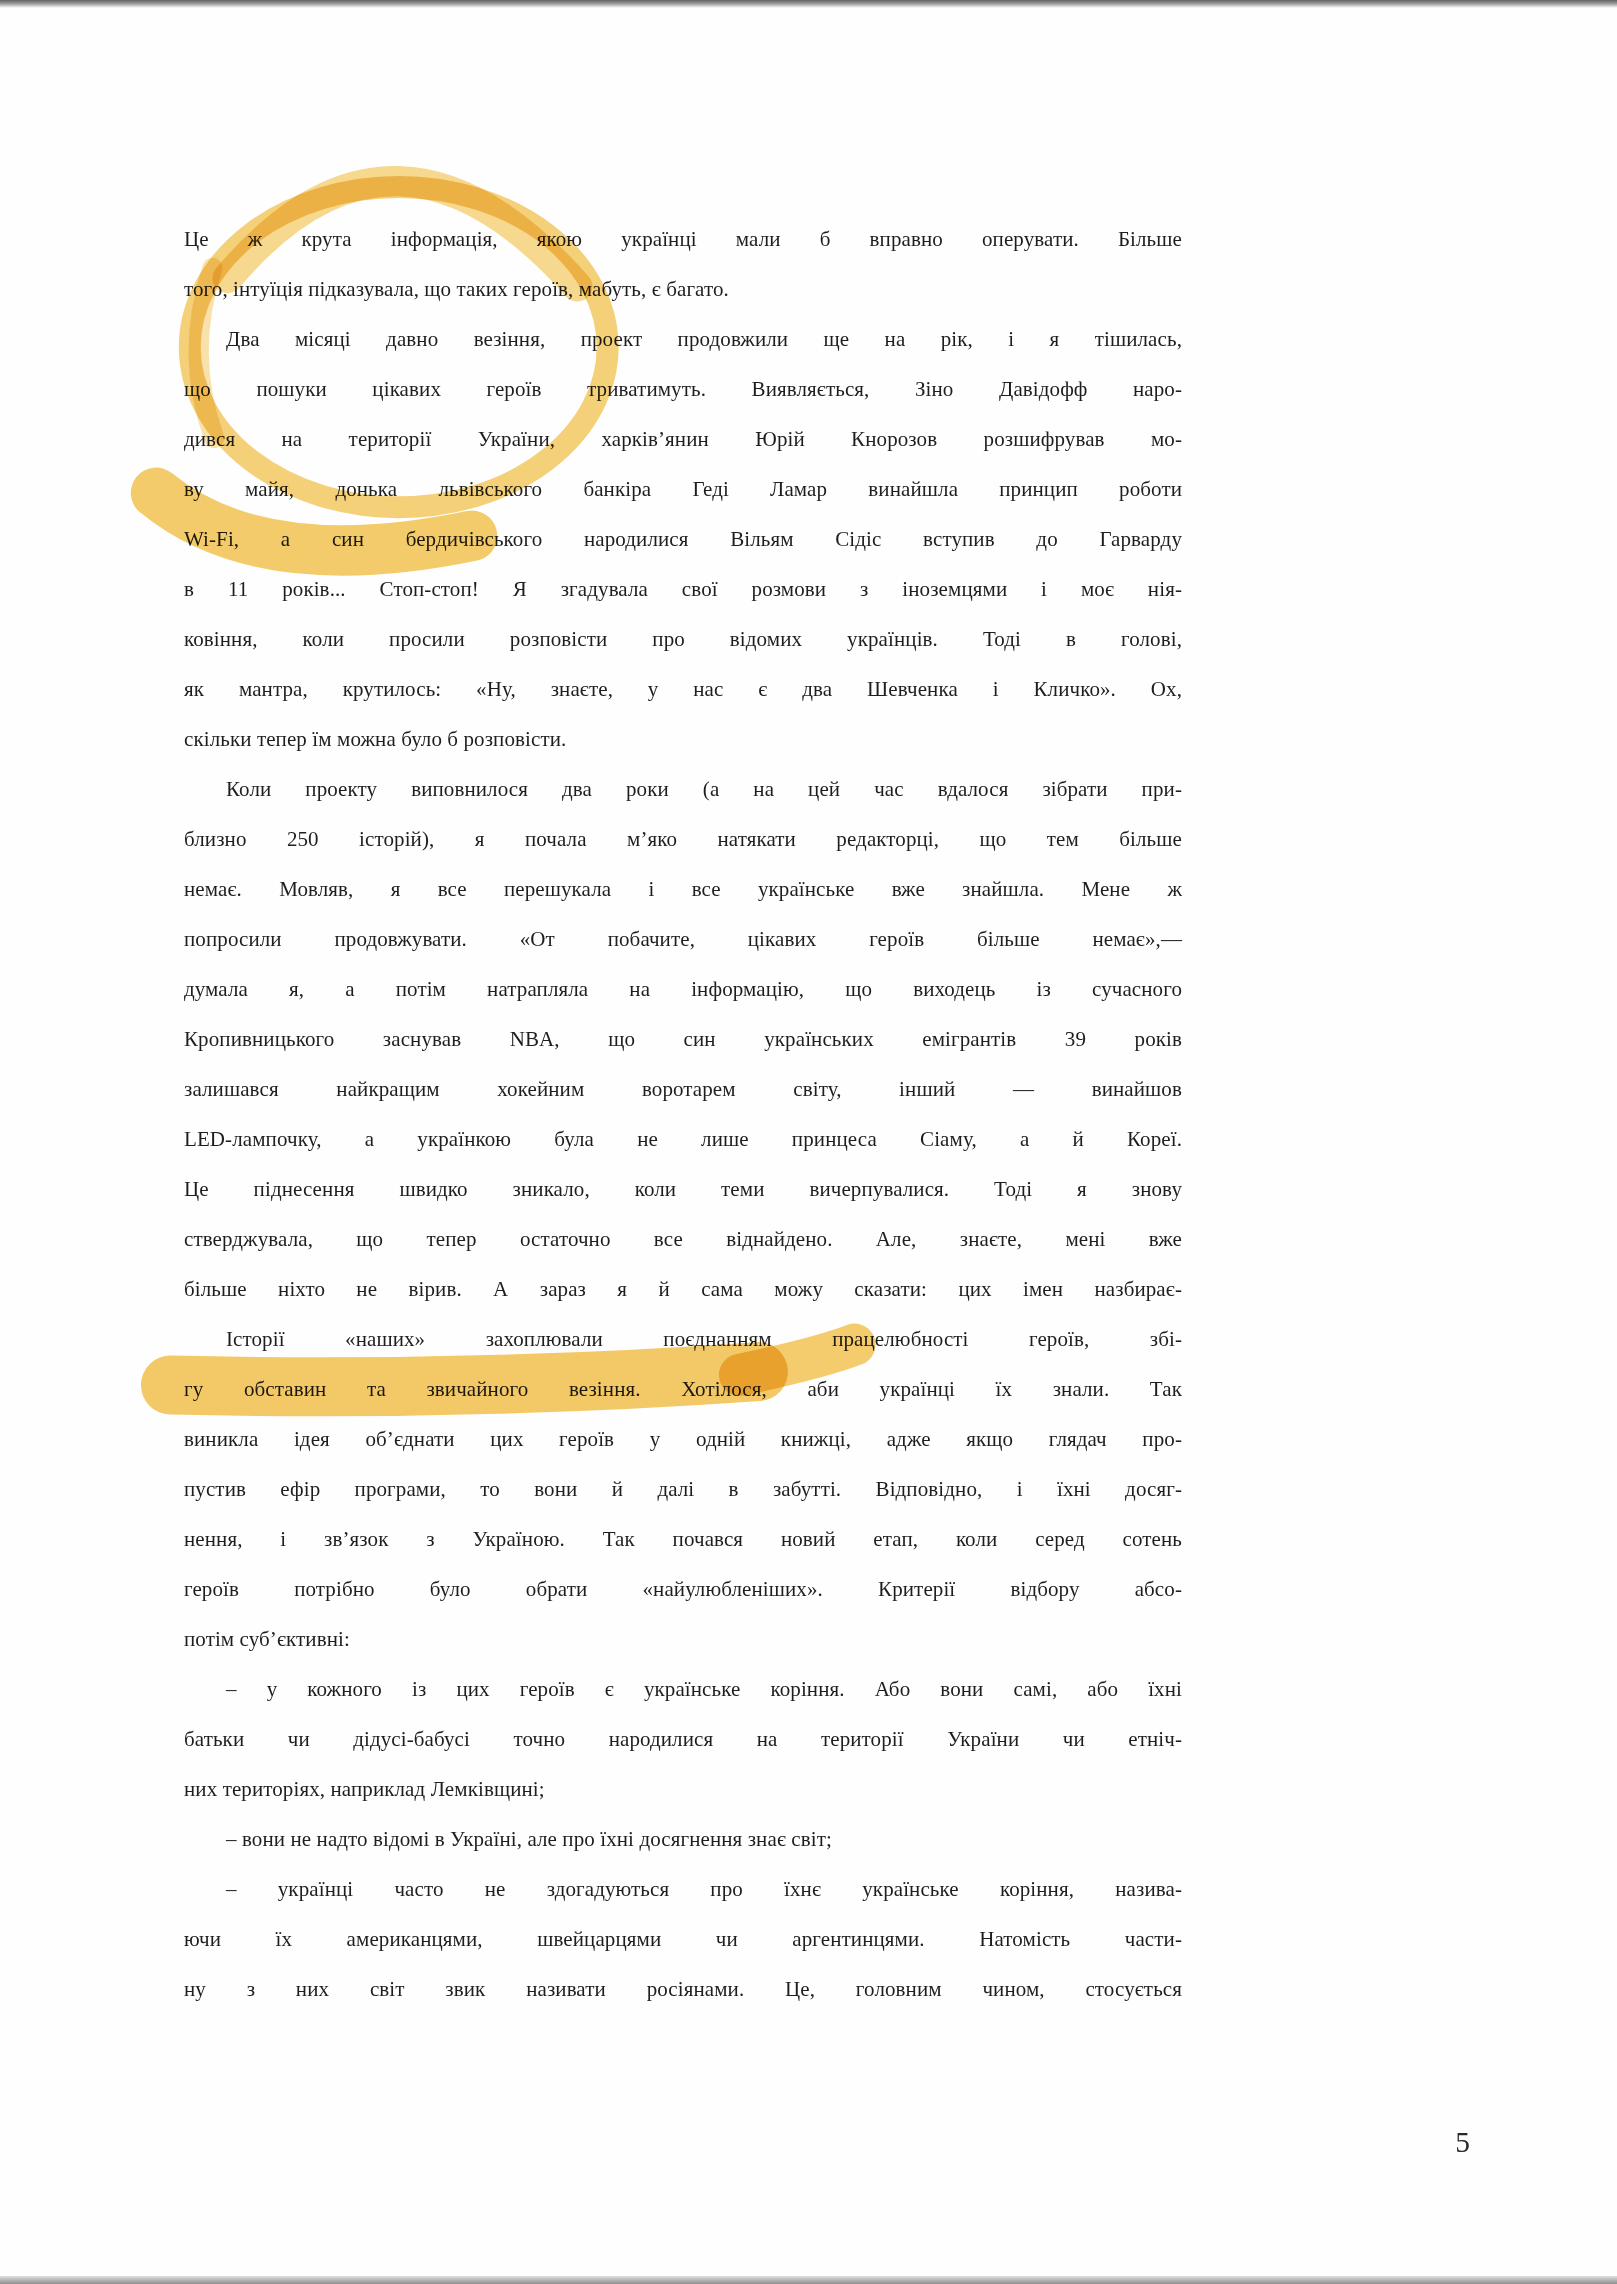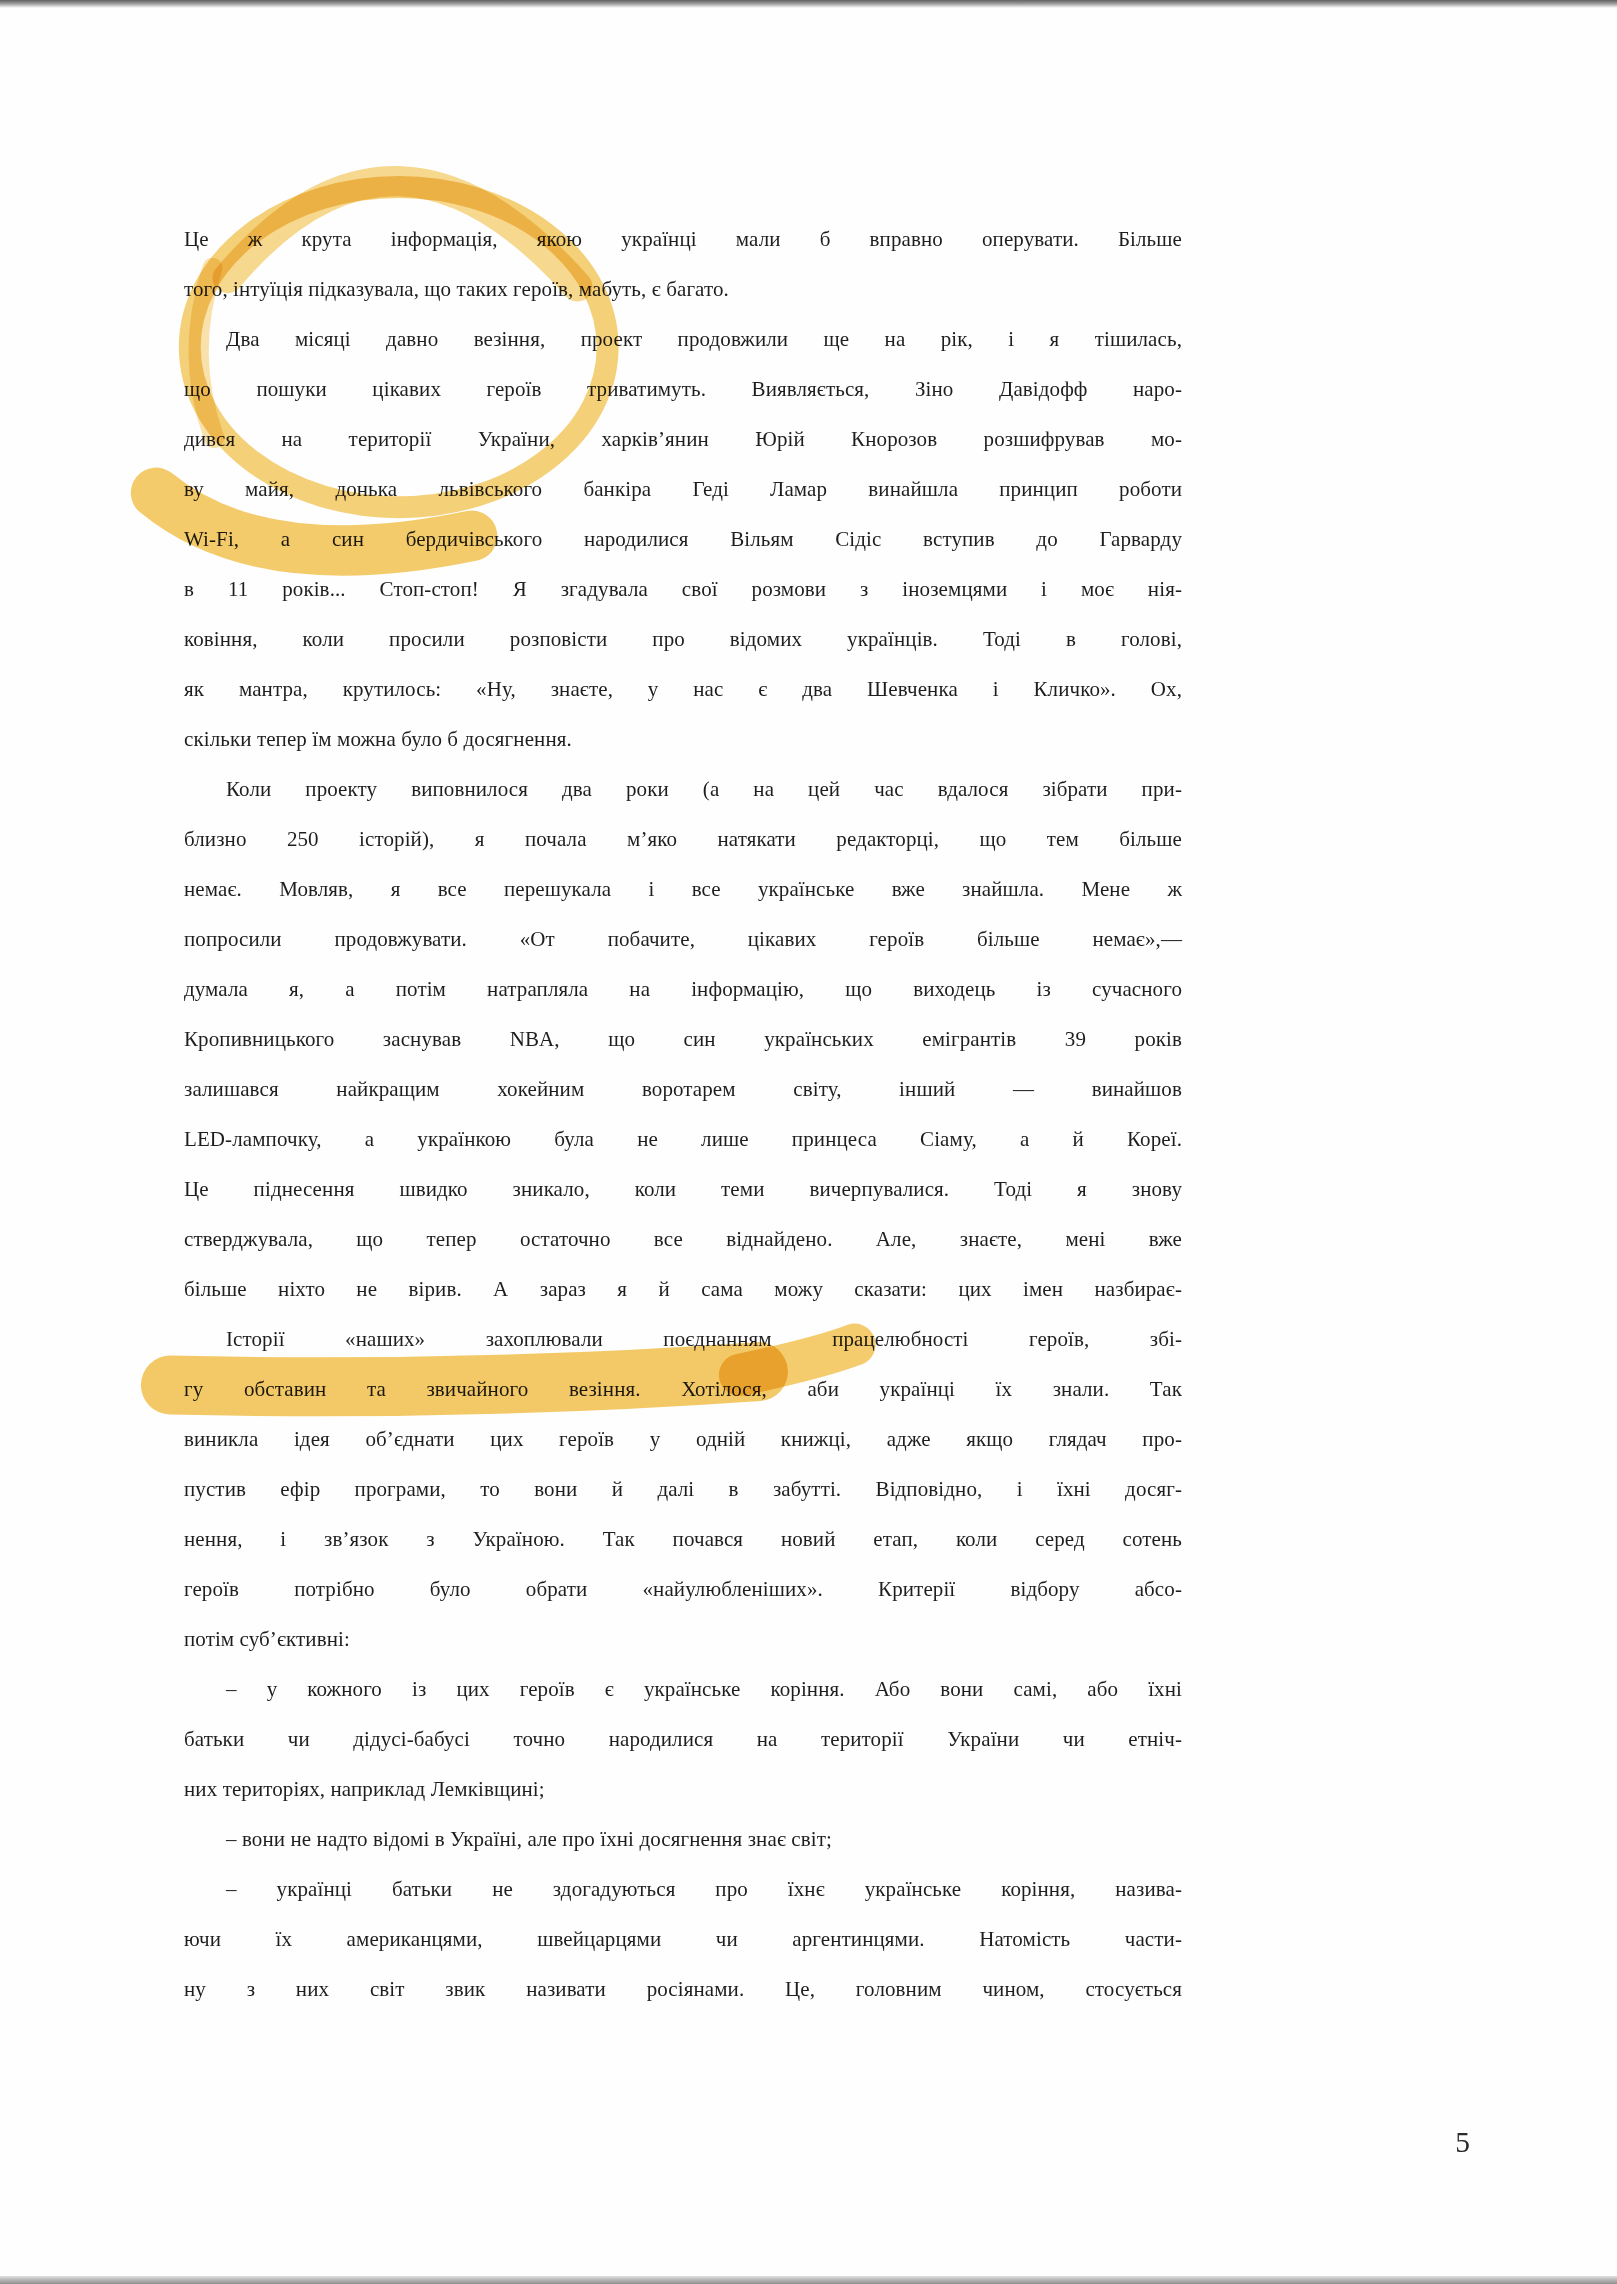--- a/index.html
+++ b/index.html
@@ -67,21 +67,21 @@
       <div class="line">Це ж крута інформація, якою українці мали б вправно оперувати. Більше</div>
       <div class="line end">того, інтуїція підказувала, що таких героїв, мабуть, є багато.</div>
       <div class="line indent">Два місяці давно везіння, проект продовжили ще на рік, і я тішилась,</div>
       <div class="line">що пошуки цікавих героїв триватимуть. Виявляється, Зіно Давідофф наро-</div>
       <div class="line">дився на території України, харків’янин Юрій Кнорозов розшифрував мо-</div>
       <div class="line">ву майя, донька львівського банкіра Геді Ламар винайшла принцип роботи</div>
       <div class="line">Wi-Fi, а син бердичівського народилися Вільям Сідіс вступив до Гарварду</div>
       <div class="line">в 11 років... Стоп-стоп! Я згадувала свої розмови з іноземцями і моє нія-</div>
       <div class="line">ковіння, коли просили розповісти про відомих українців. Тоді в голові,</div>
       <div class="line">як мантра, крутилось: «Ну, знаєте, у нас є два Шевченка і Кличко». Ох,</div>
-      <div class="line end">скільки тепер їм можна було б досягнення.</div>
+      <div class="line end">скільки тепер їм можна було б розповісти.</div>
       <div class="line indent">Коли проекту виповнилося два роки (а на цей час вдалося зібрати при-</div>
       <div class="line">близно 250 історій), я почала м’яко натякати редакторці, що тем більше</div>
       <div class="line">немає. Мовляв, я все перешукала і все українське вже знайшла. Мене ж</div>
       <div class="line">попросили продовжувати. «От побачите, цікавих героїв більше немає»,—</div>
       <div class="line">думала я, а потім натрапляла на інформацію, що виходець із сучасного</div>
       <div class="line">Кропивницького заснував NBA, що син українських емігрантів 39 років</div>
       <div class="line">залишався найкращим хокейним воротарем світу, інший — винайшов</div>
       <div class="line">LED-лампочку, а українкою була не лише принцеса Сіаму, а й Кореї.</div>
       <div class="line">Це піднесення швидко зникало, коли теми вичерпувалися. Тоді я знову</div>
       <div class="line">стверджувала, що тепер остаточно все віднайдено. Але, знаєте, мені вже</div>
@@ -90,21 +90,21 @@
       <div class="line">гу обставин та звичайного везіння. Хотілося, аби українці їх знали. Так</div>
       <div class="line">виникла ідея об’єднати цих героїв у одній книжці, адже якщо глядач про-</div>
       <div class="line">пустив ефір програми, то вони й далі в забутті. Відповідно, і їхні досяг-</div>
       <div class="line">нення, і зв’язок з Україною. Так почався новий етап, коли серед сотень</div>
       <div class="line">героїв потрібно було обрати «найулюбленіших». Критерії відбору абсо-</div>
       <div class="line end">потім суб’єктивні:</div>
       <div class="line indent">– у кожного із цих героїв є українське коріння. Або вони самі, або їхні</div>
       <div class="line">батьки чи дідусі-бабусі точно народилися на території України чи етніч-</div>
       <div class="line end">них територіях, наприклад Лемківщині;</div>
       <div class="line indent end">– вони не надто відомі в Україні, але про їхні досягнення знає світ;</div>
-      <div class="line indent">– українці батьки не здогадуються про їхнє українське коріння, назива-</div>
+      <div class="line indent">– українці часто не здогадуються про їхнє українське коріння, назива-</div>
       <div class="line">ючи їх американцями, швейцарцями чи аргентинцями. Натомість части-</div>
       <div class="line">ну з них світ звик називати росіянами. Це, головним чином, стосується</div>
     </div>
 
   <svg class="marker-overlay" viewBox="0 0 1920 2711" width="1618" height="2284">
 
     <ellipse cx="473" cy="412" rx="248" ry="190" fill="none" stroke="#f2bf45" stroke-width="26" opacity="0.72"></ellipse>
     <path d="M 270 330 Q 468 95 685 340" fill="none" stroke="#f2bf45" stroke-width="36" stroke-linecap="round" opacity="0.6"></path>
     <path d="M 252 318 Q 218 420 254 520" fill="none" stroke="#f2bf45" stroke-width="24" stroke-linecap="round" opacity="0.45"></path>
     <path d="M 185 585 Q 310 688 560 636" fill="none" stroke="#f2bf45" stroke-width="60" stroke-linecap="round" opacity="0.8"></path>

